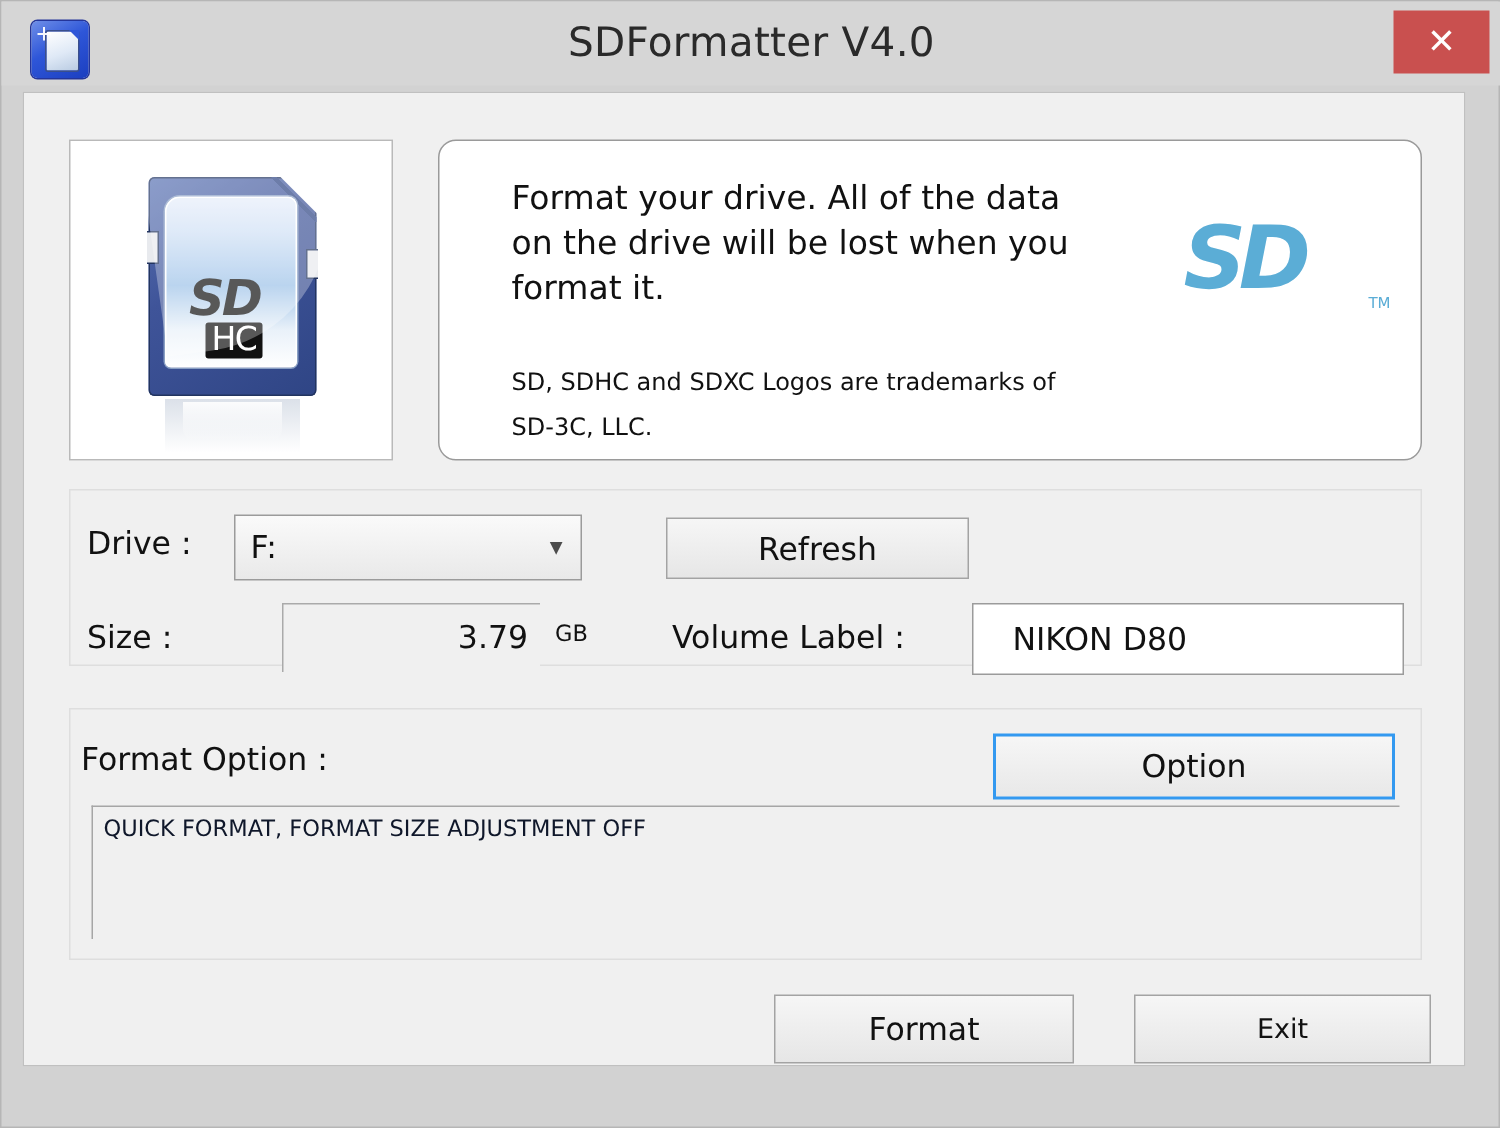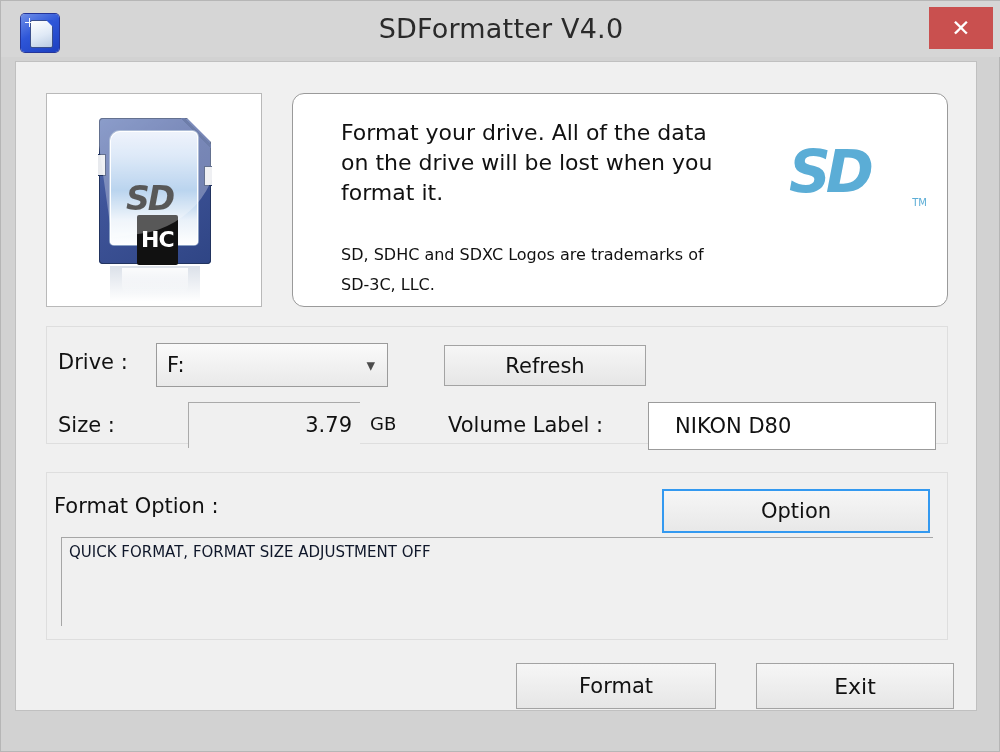--- a/index.html
+++ b/index.html
@@ -188,23 +188,23 @@
     color: #111111;
     line-height: 26px;
     letter-spacing: -2px;
   }
   .sd-hc {
     position: absolute;
     left: 27px; top: 84px;
     background: #111111;
     color: #ffffff;
     font-size: 22px;
-    font-weight: bold;
+    font-weight: normal;
     line-height: 24px;
-    padding: 13px 4px;
+    padding: 0 4px;
     letter-spacing: -1px;
     border-radius: 2px;
   }
   .sd-reflection {
     position: absolute;
     left: 11px; top: 148px;
     width: 90px; height: 42px;
     background: linear-gradient(180deg, rgba(190,200,215,.55) 0%, rgba(255,255,255,0) 85%);
     border-radius: 0 0 6px 6px;
   }
@@ -334,21 +334,21 @@
   .field-size-val {
     position: absolute;
     right: 8px; top: 0;
     line-height: 44px;
     font-size: 21px;
     color: #111111;
   }
   .lbl-gb {
     position: absolute;
     left: 354px; top: 351px;
-    font-size: 18px;
+    font-size: 15px;
     color: #111111;
   }
   .lbl-volume {
     position: absolute;
     left: 432px; top: 351px;
     font-size: 21px;
     color: #111111;
   }
   .field-volume {
     position: absolute;
@@ -422,21 +422,21 @@
     cursor: pointer;
     font-family: "DejaVu Sans", "Liberation Sans", sans-serif;
   }
   .btn-exit {
     position: absolute;
     left: 740px; top: 601px;
     width: 198px; height: 46px;
     background: linear-gradient(180deg, #f6f6f6 0%, #e6e6e6 100%);
     border: 1px solid #a3a3a3;
     box-sizing: border-box;
-    font-size: 22px;
+    font-size: 18px;
     color: #111111;
     cursor: pointer;
     font-family: "DejaVu Sans", "Liberation Sans", sans-serif;
   }
 </style>
 </head>
 <body>
 
 <div class="window">
 

